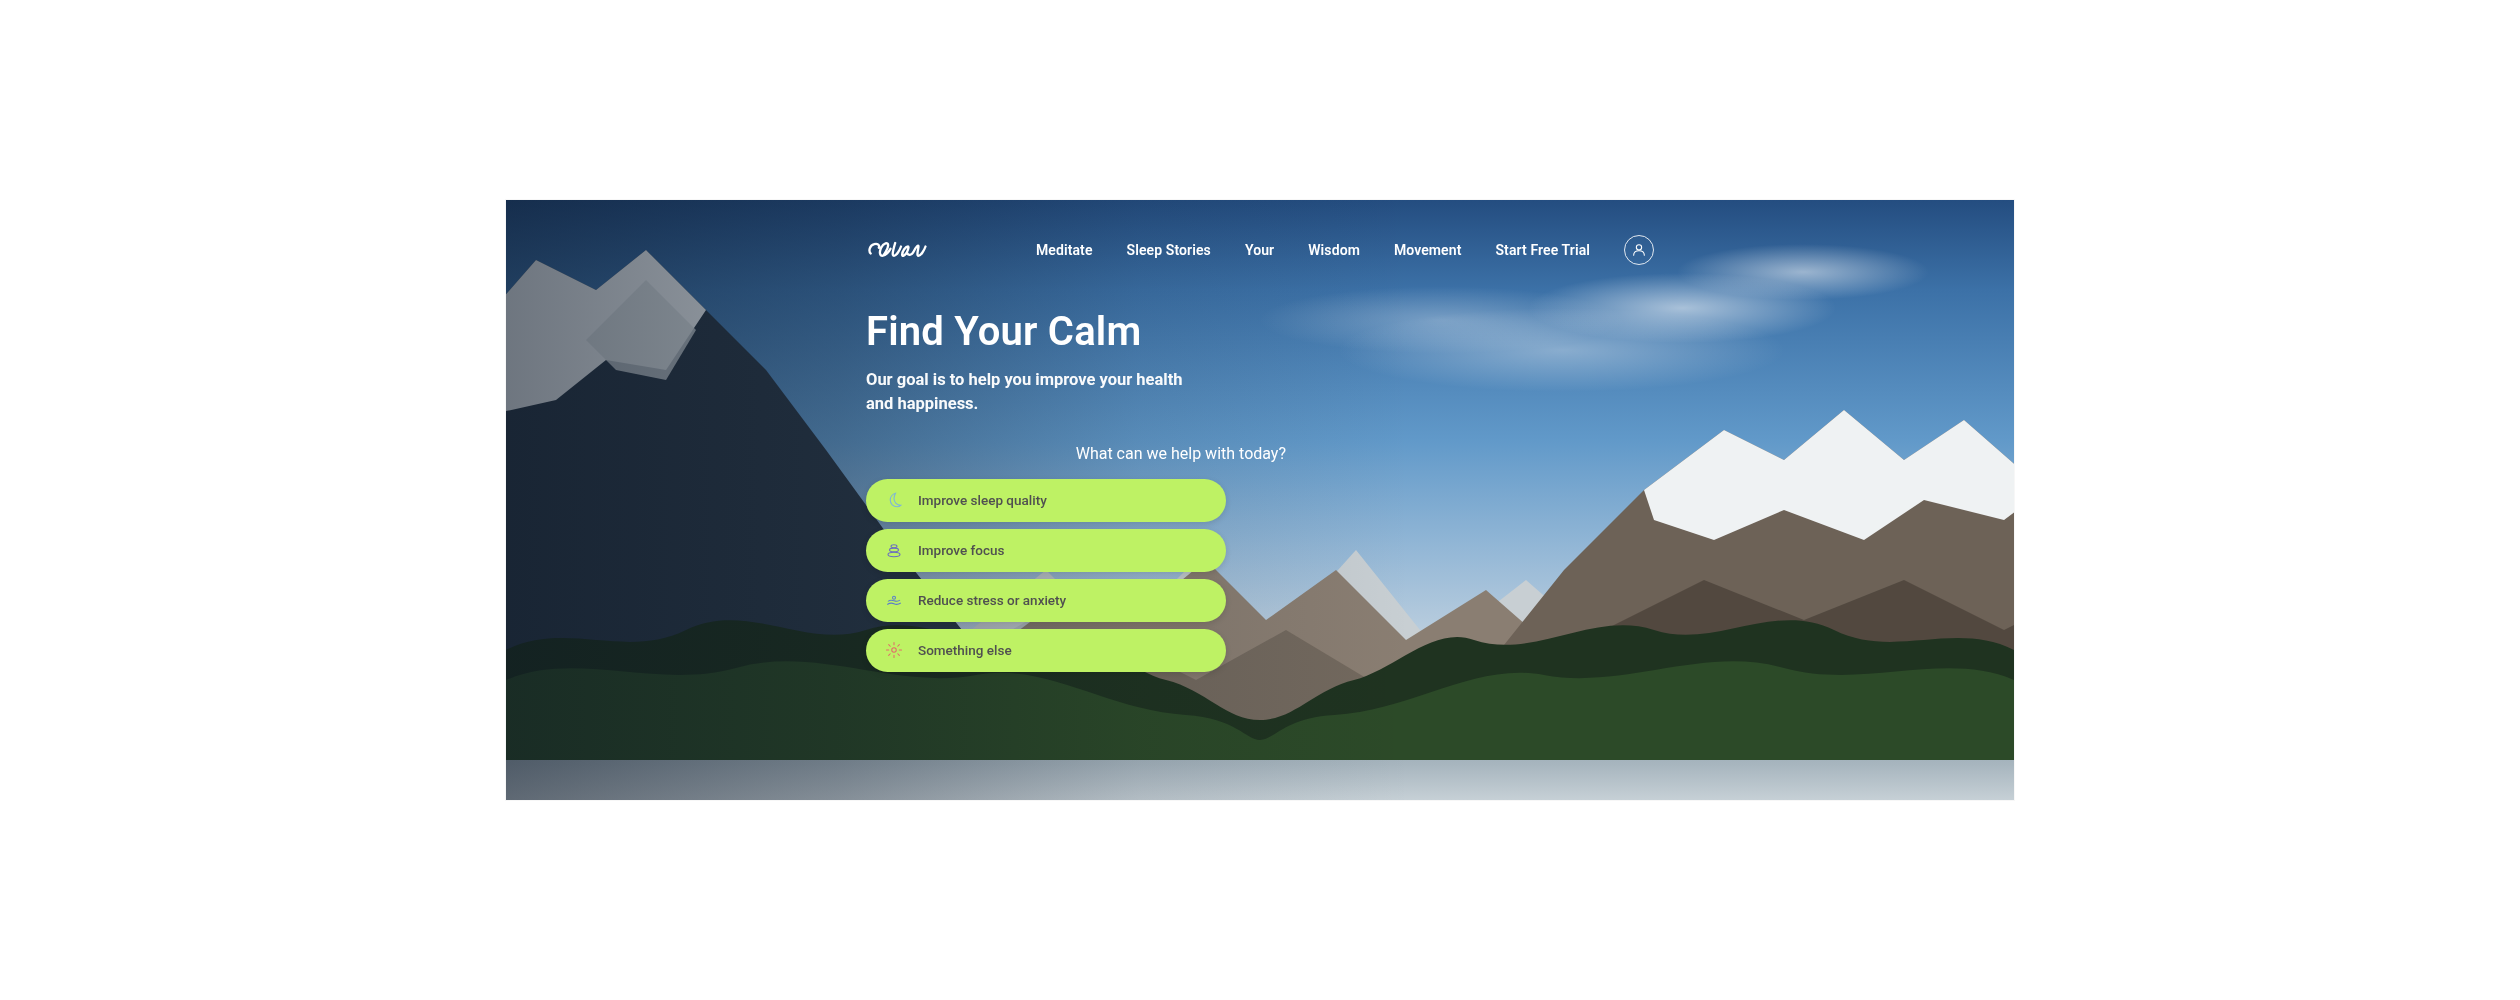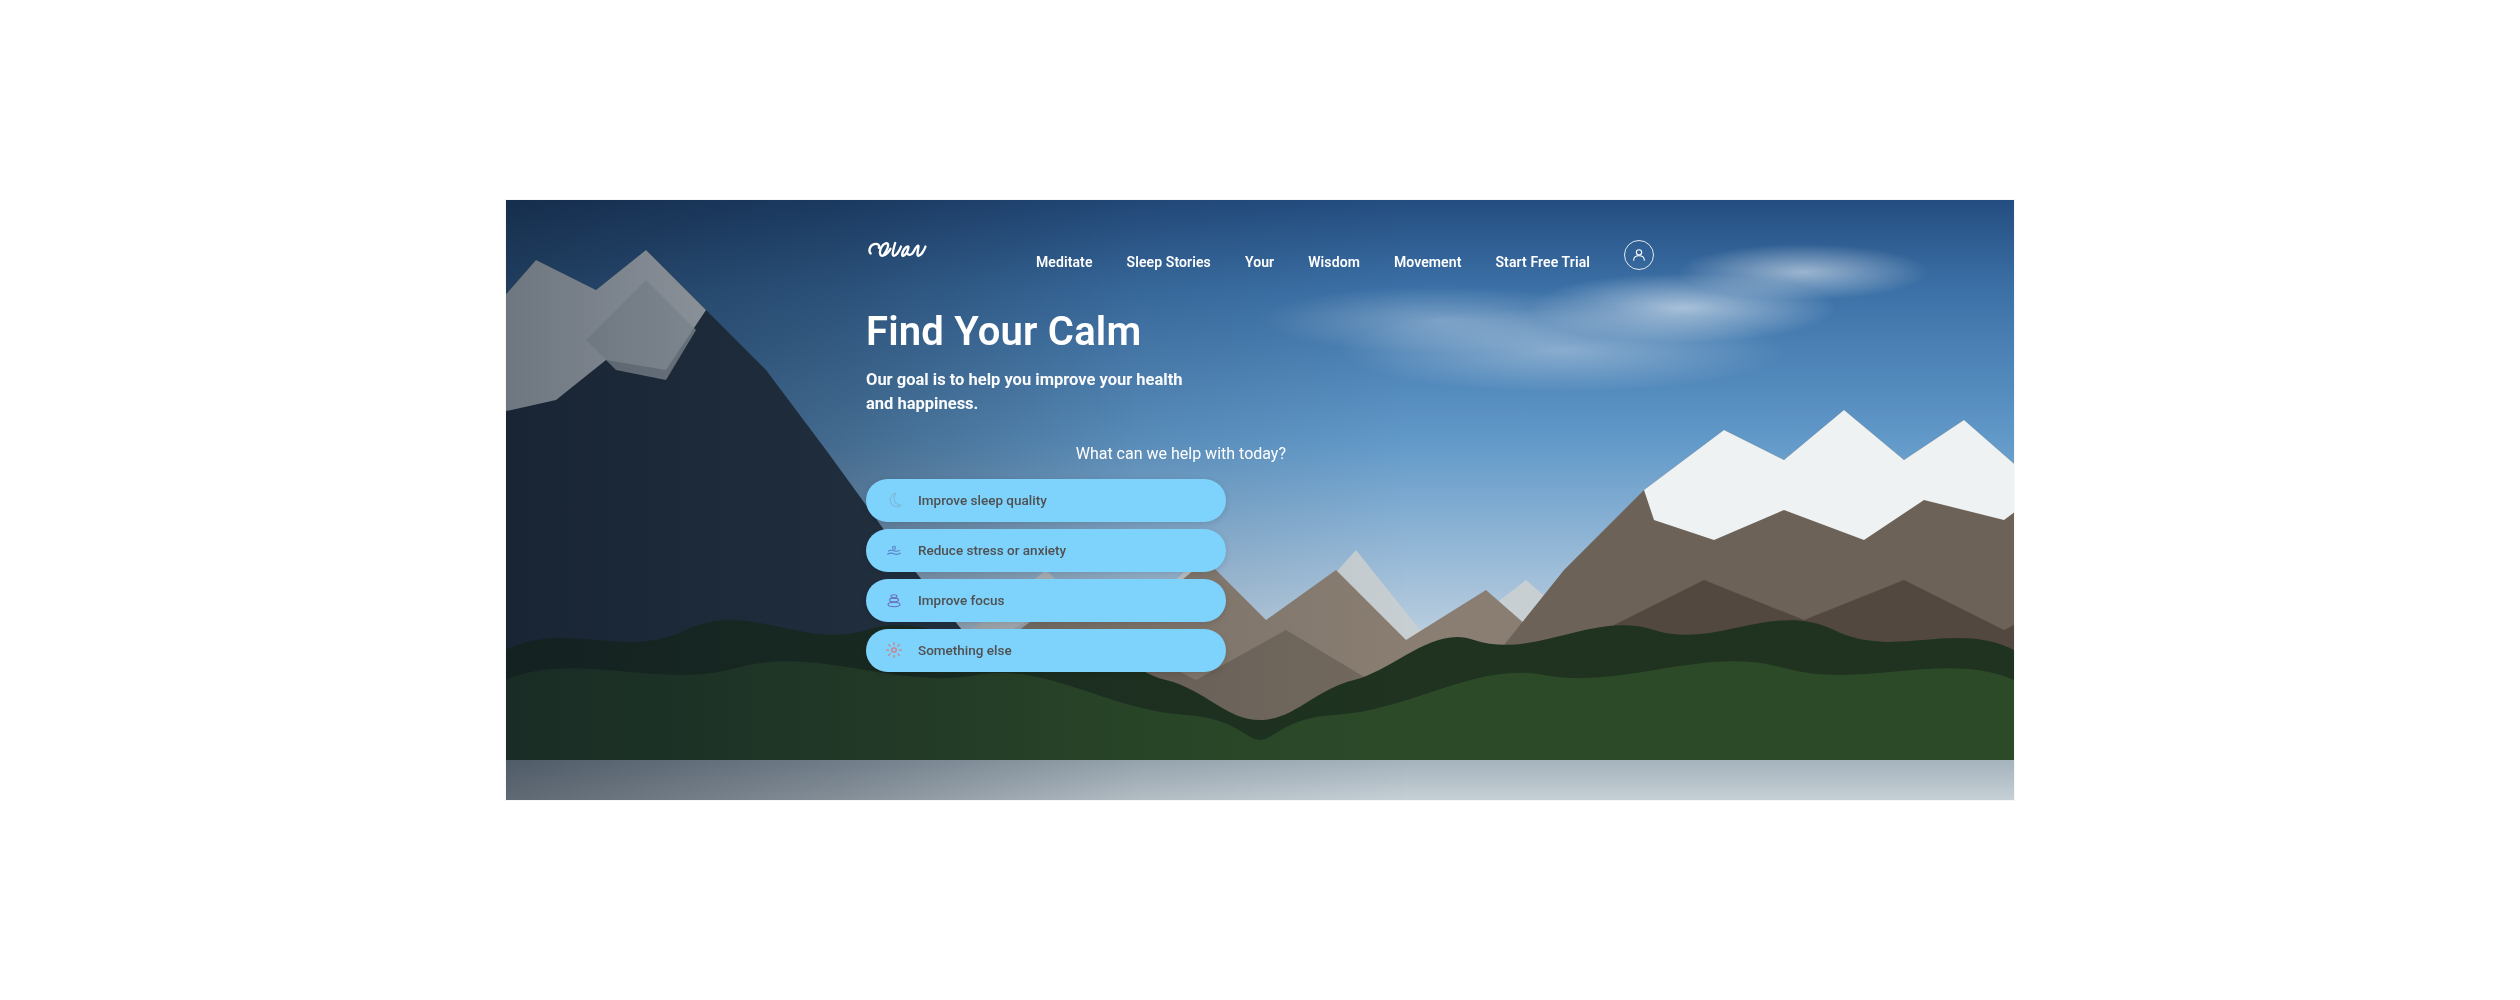--- a/index.html
+++ b/index.html
@@ -53,21 +53,21 @@
 }
 
 .shade {
   position:absolute; inset:0;
   background: linear-gradient(90deg, rgba(10,20,35,0.55) 0%, rgba(10,20,35,0.35) 22%, rgba(10,20,35,0.1) 42%, rgba(0,0,0,0) 60%);
 }
 
 
 .nav {
   position:absolute; top:0; left:0; right:0;
-  display:flex; align-items:flex-end;
+  display:flex; align-items:center;
   padding: 30px 60px 0 60px;
 }
 .logo { width: 80px; height: 40px; display:flex; align-items:center; margin-left: 300px; }
 .logo svg { width: 70px; height: 32px; }
 .nav-links { display:flex; gap: 34px; margin-left: 90px; }
 .nav-link {
   color:#fff; font-size:14px; font-weight:600; letter-spacing:0.1px;
   cursor:pointer; white-space:nowrap;
 }
 .profile-wrap { margin-left:auto; margin-right: 300px; }
@@ -83,21 +83,21 @@
 .hero {
   position:absolute; left:360px; top:110px; width: 420px;
   color:#fff;
 }
 .title { font-size:40px; font-weight:600; letter-spacing:0.2px; line-height:1.1; margin-bottom:14px; }
 .subtitle { font-size:16.5px; font-weight:700; line-height:1.45; opacity:0.97; max-width: 330px; margin-bottom:28px; }
 .prompt { font-size:16px; font-weight:400; margin-bottom:16px;text-align:right; }
 
 .options { display:flex; flex-direction:column; gap:7px; width: 360px; }
 .option {
-  background:#7dd3fc; color:#4a4a4a;
+  background:#bef264; color:#4a4a4a;
   border-radius:999px;
   height:43px;
   display:flex; align-items:center;
   padding: 0 18px;
   cursor:pointer;
   box-shadow: 0 2px 6px rgba(0,0,0,0.12);
   font-size:13.5px; font-weight:500;
 }
 .option .opt-icon { width:20px; height:20px; flex:0 0 20px; display:flex; align-items:center; justify-content:center; margin-right:14px; }
 .option .opt-icon svg { width:18px; height:18px; }
@@ -187,39 +187,39 @@
           <svg viewBox="0 0 24 24">
               <path d="M14,3 C10,4 7,8 7,12 C7,17 11,21 16,21 C18,21 20,20 21,19 C16,19 12,15 12,10 C12,7 13,5 14,3 Z" fill="none" stroke="#7fb6d6" stroke-width="1.5"></path>
             </svg>
         </span>
         <span class="option-label">Improve sleep quality</span>
       </div>
 
       <div class="option">
         <span class="opt-icon">
           <svg viewBox="0 0 24 24">
+            <ellipse cx="12" cy="18" rx="8" ry="3" fill="none" stroke="#6b6fbf" stroke-width="1.4"></ellipse>
+            <ellipse cx="12" cy="12" rx="6" ry="2.5" fill="none" stroke="#6b6fbf" stroke-width="1.4"></ellipse>
+            <ellipse cx="12" cy="7" rx="4" ry="2" fill="none" stroke="#6b6fbf" stroke-width="1.4"></ellipse>
+          </svg>
+        </span>
+        <span class="option-label">Improve focus</span>
+      </div>
+
+      <div class="option">
+        <span class="opt-icon">
+          <svg viewBox="0 0 24 24">
             <circle cx="12" cy="9" r="2" fill="none" stroke="#5c7fc9" stroke-width="1.4"></circle>
             <path d="M4,14 C6,12 9,12 12,13 C15,14 18,14 20,12" fill="none" stroke="#5c7fc9" stroke-width="1.4"></path>
             <path d="M3,18 C6,16 10,16 12,17 C14,18 18,18 21,16" fill="none" stroke="#5c7fc9" stroke-width="1.4"></path>
           </svg>
         </span>
         <span class="option-label">Reduce stress or anxiety</span>
       </div>
 
-      <div class="option">
-        <span class="opt-icon">
-          <svg viewBox="0 0 24 24">
-            <ellipse cx="12" cy="18" rx="8" ry="3" fill="none" stroke="#6b6fbf" stroke-width="1.4"></ellipse>
-            <ellipse cx="12" cy="12" rx="6" ry="2.5" fill="none" stroke="#6b6fbf" stroke-width="1.4"></ellipse>
-            <ellipse cx="12" cy="7" rx="4" ry="2" fill="none" stroke="#6b6fbf" stroke-width="1.4"></ellipse>
-          </svg>
-        </span>
-        <span class="option-label">Improve focus</span>
-      </div>
-
 
       <div class="option">
         <span class="opt-icon">
           <svg viewBox="0 0 24 24">
             <circle cx="12" cy="12" r="3" fill="none" stroke="#e36a6a" stroke-width="1.4"></circle>
             <path d="M12,2 L12,5 M12,19 L12,22 M2,12 L5,12 M19,12 L22,12 M4.9,4.9 L7,7 M17,17 L19.1,19.1 M4.9,19.1 L7,17 M17,7 L19.1,4.9" fill="none" stroke="#e36a6a" stroke-width="1.4" stroke-linecap="round"></path>
           </svg>
         </span>
         <span class="option-label">Something else</span>
       </div>

